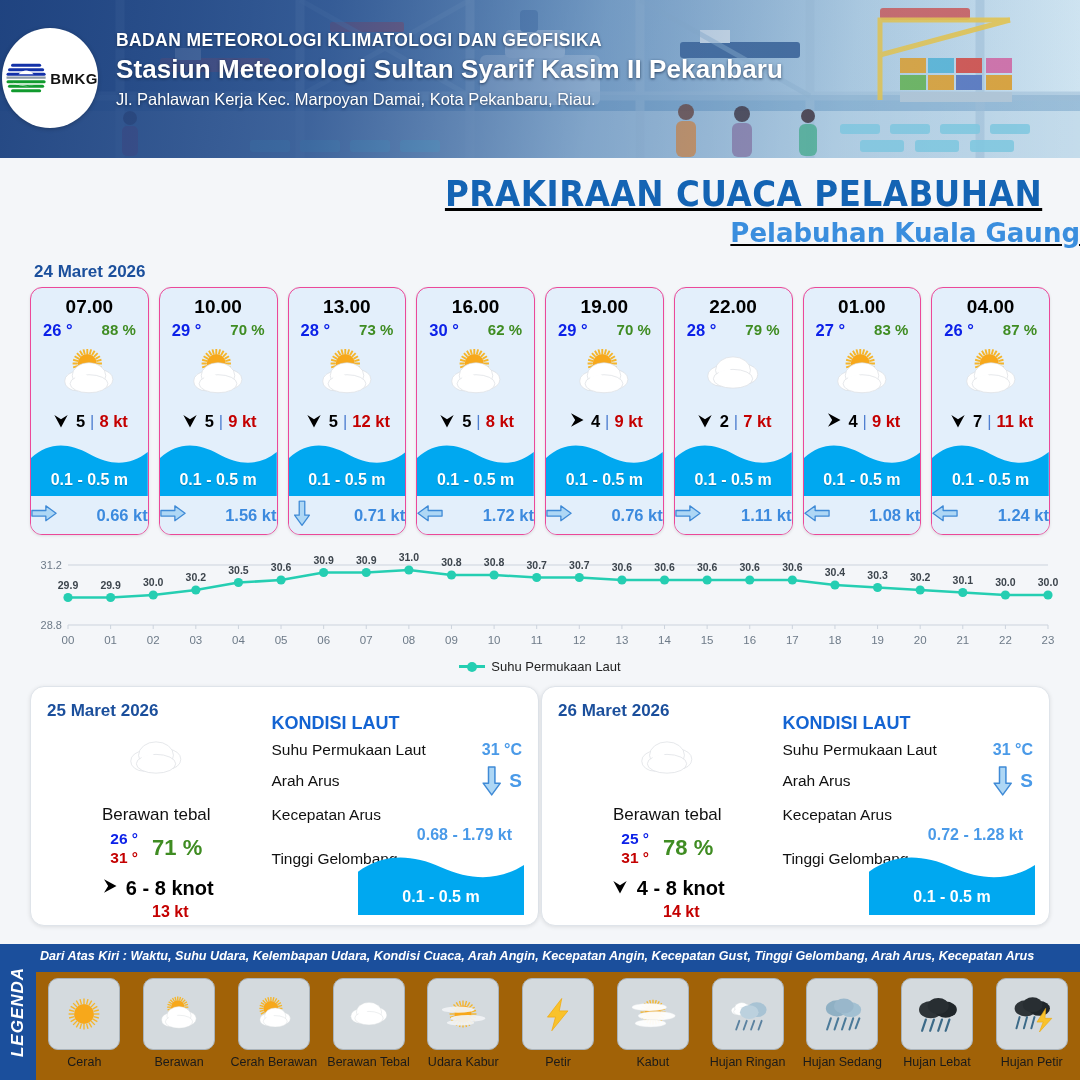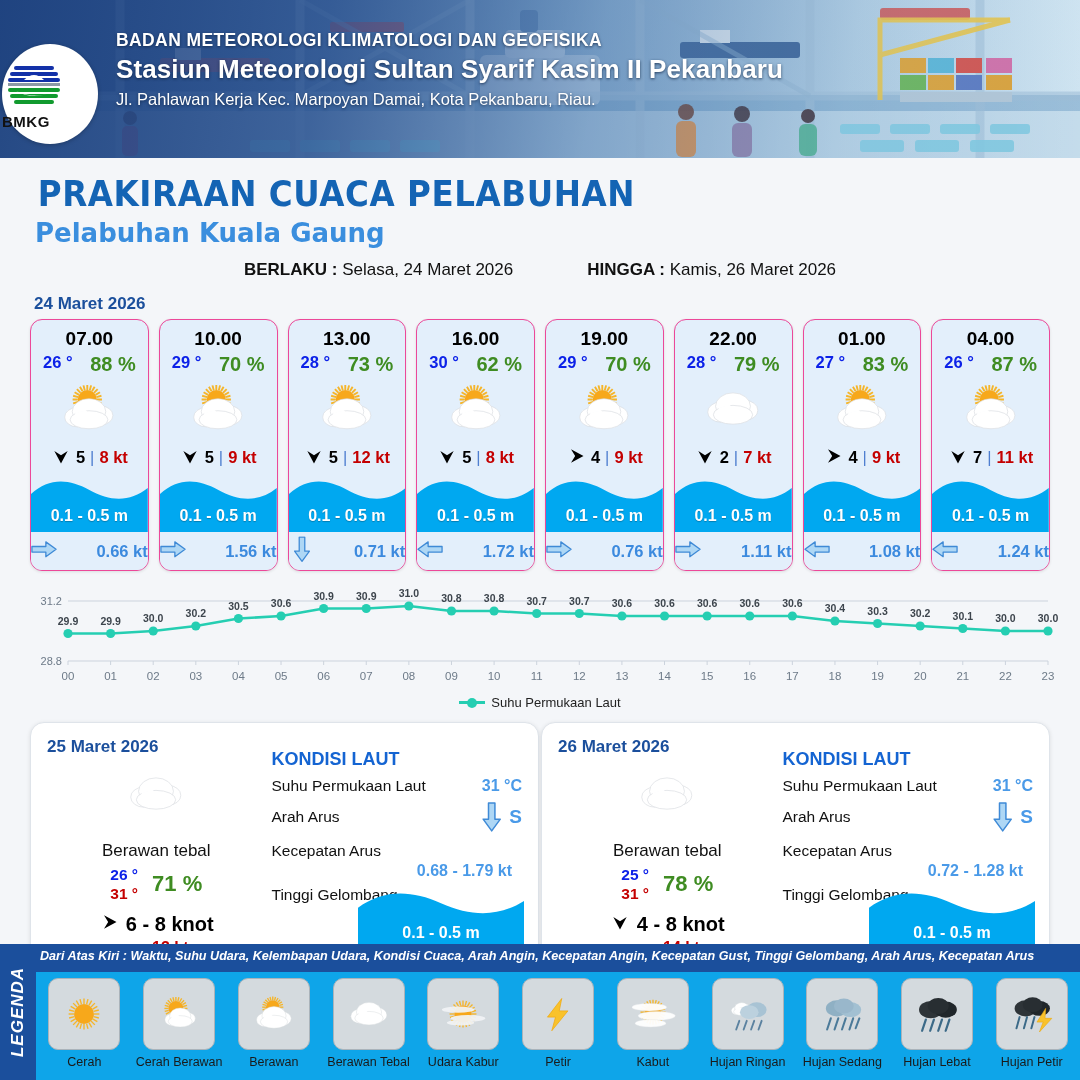--- a/index.html
+++ b/index.html
@@ -4,48 +4,48 @@
 <style>
   *{box-sizing:border-box;margin:0;padding:0;}
   body{width:1080px;height:1080px;background:#f4f6f9;font-family:"Liberation Sans",sans-serif;overflow:hidden;}
   .page{position:relative;width:1080px;height:1080px;}
 
   
   .header{position:relative;width:1080px;height:158px;overflow:hidden;
     background:linear-gradient(100deg,#2a4d8f 0%,#3a62a4 18%,#5c86bd 42%,#86acd2 66%,#b9d2e6 88%,#cfe2ef 100%);}
   .hdr-scene{position:absolute;inset:0;}
   .hdr-overlay{position:absolute;inset:0;background:linear-gradient(100deg,rgba(31,67,128,.93) 0%,rgba(44,83,145,.80) 30%,rgba(90,130,180,.42) 55%,rgba(150,190,220,.12) 78%,rgba(200,225,240,.02) 100%);}
-  .logo{position:absolute;left:2px;top:44px;width:96px;height:100px;background:#fff;border-radius:50%;
-        display:flex;flex-direction:column;align-items:flex-start;justify-content:center;box-shadow:0 1px 4px rgba(0,0,0,.25);}
+  .logo{position:absolute;left:2px;top:28px;width:96px;height:100px;background:#fff;border-radius:50%;
+        display:flex;flex-direction:row;align-items:center;justify-content:center;box-shadow:0 1px 4px rgba(0,0,0,.25);}
   .logo-mark{width:64px;height:54px;position:relative;}
   .logo-text{font-size:15px;font-weight:bold;color:#111;letter-spacing:.5px;margin-top:1px;}
   .hdr-text{position:absolute;left:116px;top:30px;color:#fff;text-shadow:0 1px 3px rgba(10,30,60,.75);}
   .hdr-l1{font-size:17.5px;font-weight:bold;letter-spacing:.4px;}
   .hdr-l2{font-size:26px;font-weight:bold;margin-top:3px;letter-spacing:.1px;}
   .hdr-l3{font-size:16.5px;margin-top:5px;}
   .hdr-l4{font-size:13px;margin-top:5px;}
 
   
-  .title-zone{text-align:left;padding-top:16px;}
+  .title-zone{text-align:right;padding-top:16px;text-decoration:underline;}
   .t-main{font-size:35px;font-weight:bold;color:#1464b4;letter-spacing:.6px;
           font-family:"DejaVu Sans",sans-serif;transform:scaleX(.93);}
   .t-sub{font-size:26px;font-weight:bold;color:#3a8ede;margin-top:4px;font-family:"DejaVu Sans",sans-serif;padding-left:35px;}
   .t-valid{margin-top:12px;font-size:17px;color:#111;display:flex;justify-content:center;gap:74px;}
   .t-valid b{font-weight:bold;}
   .t-valid span{font-weight:normal;}
 
   
   .day-label{margin:14px 0 5px 34px;font-size:17px;font-weight:bold;color:#1b4f9c;}
   .cards{display:flex;gap:10px;padding:0 30px;}
   .card{width:120px;background:#e3effb;border:1px solid #ec4899;border-radius:12px;overflow:hidden;
         box-shadow:0 1px 3px rgba(0,0,0,.10);display:flex;flex-direction:column;}
   .c-time{text-align:center;font-size:19px;font-weight:bold;color:#000;padding:8px 0 1px;}
   .c-th{display:flex;justify-content:space-between;padding:2px 12px 0;}
   .c-temp{font-size:16.5px;font-weight:bold;color:#0c21e8;}
-  .c-hum{font-size:20px;font-weight:bold;color:#3f8c22;}
+  .c-hum{font-size:15px;font-weight:bold;color:#3f8c22;}
   .c-icon{height:62px;display:flex;align-items:center;justify-content:center;margin-top:2px;}
   .c-wind{display:flex;align-items:center;justify-content:center;gap:5px;height:34px;font-size:16.5px;font-weight:bold;}
   .c-wdir{font-size:17px;line-height:1;color:#000;display:inline-block;}
   .c-wspd{color:#000;}
   .c-bar{color:#4f7fd0;font-weight:normal;}
   .c-gust{color:#c40000;}
   .c-wave{position:relative;height:58px;}
   .c-wave svg{position:absolute;left:0;top:0;width:100%;height:100%;display:block;}
   .c-wave-t{position:absolute;left:0;right:0;bottom:7px;text-align:center;color:#fff;font-size:16px;font-weight:bold;
             text-shadow:0 1px 1px rgba(0,0,0,.25);}
@@ -85,21 +85,21 @@
   .p-wavebox svg{width:100%;height:100%;display:block;}
   .p-wave-t{position:absolute;left:0;right:0;bottom:9px;text-align:center;color:#fff;font-size:16px;font-weight:bold;}
 
   
   .legend-strip{position:absolute;left:0;bottom:0;width:1080px;height:136px;background:#1b4f9c;}
   .legend-side{position:absolute;left:0;top:0;width:36px;height:136px;background:#1b4f9c;
                display:flex;align-items:center;justify-content:center;}
   .legend-side span{transform:rotate(-90deg);white-space:nowrap;color:#fff;font-size:17px;font-weight:bold;
                     font-style:italic;letter-spacing:1px;}
   .legend-note{position:absolute;left:40px;top:5px;right:4px;color:#fff;font-size:12.6px;font-style:italic;font-weight:bold;}
-  .legend-items{position:absolute;left:36px;top:28px;right:0;bottom:0;background:#0ea5e9;display:flex;
+  .legend-items{position:absolute;left:36px;top:28px;right:0;bottom:0;background:#a16207;display:flex;
                 align-items:flex-start;padding:6px 2px 12px;gap:2px;}
   .li{width:94px;display:flex;flex-direction:column;align-items:center;}
   .li-box{width:72px;height:72px;border:1px solid #aab3ba;border-radius:10px;background:#d4dade;
           display:flex;align-items:center;justify-content:center;}
   .li-label{margin-top:5px;font-size:12.5px;color:#1a1a1a;text-align:center;}
 </style>
 </head>
 <body>
 
 <div class="page">
@@ -213,30 +213,20 @@
     <div class="hdr-text">
       <div class="hdr-l1">BADAN METEOROLOGI KLIMATOLOGI DAN GEOFISIKA</div>
       <div class="hdr-l2">Stasiun Meteorologi Sultan Syarif Kasim II Pekanbaru</div>
       <div class="hdr-l3">Jl. Pahlawan Kerja Kec. Marpoyan Damai, Kota Pekanbaru, Riau.</div>
     </div>
   </div>
 
   <div class="title-zone">
     <div class="t-main">PRAKIRAAN CUACA PELABUHAN</div>
     <div class="t-sub">Pelabuhan Kuala Gaung</div>
-    <div class="t-valid">
-      <div>
-        <b>BERLAKU :</b>
-        <span>Selasa, 24 Maret 2026</span>
-      </div>
-      <div>
-        <b>HINGGA :</b>
-        <span>Kamis, 26 Maret 2026</span>
-      </div>
-    </div>
   </div>
 
   <div class="day-label">24 Maret 2026</div>
   <div class="cards" id="cards">
       <div class="card">
         <div class="c-time">07.00</div>
    <div class="c-th">
      <span class="c-temp">26 °</span>
      <span class="c-hum">88 %</span>
    </div>
@@ -999,20 +989,61 @@
                 <circle cx="50" cy="33" r="16" fill="#f7a81b"></circle>
               </g>
             </svg>
           </div>
                <div class="li-label">Cerah</div>
         </div>
         <div class="li">
           <div class="li-box">
             <svg viewBox="0 0 100 66" width="62" height="54">
               <g>
+                <line x1="59" y1="22" x2="65.05" y2="22" stroke="#f5b52a" stroke-width="2.2"></line>
+                <line x1="58.625184089179754" y1="24.84700949612773" x2="64.46903533822862" y2="26.41286471899798" stroke="#f5b52a" stroke-width="2.2"></line>
+                <line x1="57.52627944162883" y1="27.5" x2="62.76573313452468" y2="30.525" stroke="#f5b52a" stroke-width="2.2"></line>
+                <line x1="55.77817459305202" y1="29.77817459305202" x2="60.056170619230635" y2="34.056170619230635" stroke="#f5b52a" stroke-width="2.2"></line>
+                <line x1="53.5" y1="31.526279441628823" x2="56.525000000000006" y2="36.76573313452468" stroke="#f5b52a" stroke-width="2.2"></line>
+                <line x1="50.847009496127725" y1="32.625184089179754" x2="52.41286471899798" y2="38.469035338228615" stroke="#f5b52a" stroke-width="2.2"></line>
+                <line x1="48" y1="33" x2="48" y2="39.05" stroke="#f5b52a" stroke-width="2.2"></line>
+                <line x1="45.152990503872275" y1="32.625184089179754" x2="43.58713528100202" y2="38.469035338228615" stroke="#f5b52a" stroke-width="2.2"></line>
+                <line x1="42.5" y1="31.526279441628827" x2="39.475" y2="36.76573313452468" stroke="#f5b52a" stroke-width="2.2"></line>
+                <line x1="40.22182540694798" y1="29.77817459305202" x2="35.943829380769365" y2="34.056170619230635" stroke="#f5b52a" stroke-width="2.2"></line>
+                <line x1="38.47372055837117" y1="27.5" x2="33.23426686547532" y2="30.525" stroke="#f5b52a" stroke-width="2.2"></line>
+                <line x1="37.374815910820246" y1="24.847009496127733" x2="31.530964661771385" y2="26.412864718997984" stroke="#f5b52a" stroke-width="2.2"></line>
+                <line x1="37" y1="22" x2="30.95" y2="22.000000000000004" stroke="#f5b52a" stroke-width="2.2"></line>
+                <line x1="37.374815910820246" y1="19.15299050387227" x2="31.530964661771385" y2="17.58713528100202" stroke="#f5b52a" stroke-width="2.2"></line>
+                <line x1="38.47372055837117" y1="16.500000000000004" x2="33.23426686547532" y2="13.475000000000005" stroke="#f5b52a" stroke-width="2.2"></line>
+                <line x1="40.22182540694797" y1="14.221825406947982" x2="35.94382938076936" y2="9.94382938076937" stroke="#f5b52a" stroke-width="2.2"></line>
+                <line x1="42.49999999999999" y1="12.473720558371177" x2="39.474999999999994" y2="7.234266865475325" stroke="#f5b52a" stroke-width="2.2"></line>
+                <line x1="45.152990503872275" y1="11.37481591082025" x2="43.58713528100202" y2="5.530964661771385" stroke="#f5b52a" stroke-width="2.2"></line>
+                <line x1="48" y1="11" x2="48" y2="4.949999999999999" stroke="#f5b52a" stroke-width="2.2"></line>
+                <line x1="50.847009496127725" y1="11.374815910820248" x2="52.41286471899797" y2="5.530964661771382" stroke="#f5b52a" stroke-width="2.2"></line>
+                <line x1="53.5" y1="12.473720558371175" x2="56.525000000000006" y2="7.2342668654753215" stroke="#f5b52a" stroke-width="2.2"></line>
+                <line x1="55.77817459305202" y1="14.221825406947975" x2="60.056170619230635" y2="9.943829380769362" stroke="#f5b52a" stroke-width="2.2"></line>
+                <line x1="57.52627944162882" y1="16.499999999999993" x2="62.76573313452467" y2="13.474999999999993" stroke="#f5b52a" stroke-width="2.2"></line>
+                <line x1="58.62518408917975" y1="19.152990503872264" x2="64.46903533822861" y2="17.587135281002006" stroke="#f5b52a" stroke-width="2.2"></line>
+                <circle cx="48" cy="22" r="11" fill="#f7a81b"></circle>
+              </g>
+              <g>
+                <ellipse cx="36.25" cy="42.5" rx="14.499999999999998" ry="11.25" fill="#ffffff" stroke="#d6d9dd" stroke-width=".7"></ellipse>
+  <ellipse cx="63.75" cy="40.5" rx="14.000000000000002" ry="11" fill="#ffffff" stroke="#d6d9dd" stroke-width=".7"></ellipse>
+  <ellipse cx="50" cy="36" rx="19.5" ry="15" fill="#ffffff" stroke="#d6d9dd" stroke-width=".7"></ellipse>
+  <ellipse cx="50" cy="45.5" rx="22" ry="10.5" fill="#ffffff" stroke="#d6d9dd" stroke-width=".7"></ellipse>
+  <ellipse cx="41.25" cy="38.75" rx="7.5" ry="6" fill="#ffffff" opacity="0.95"></ellipse>
+              </g>
+            </svg>
+          </div>
+               <div class="li-label">Berawan</div>
+        </div>
+        <div class="li">
+          <div class="li-box">
+            <svg viewBox="0 0 100 66" width="62" height="54">
+              <g>
                 <line x1="57" y1="24" x2="63.6" y2="24" stroke="#f5b52a" stroke-width="2.2"></line>
                 <line x1="56.59110991546882" y1="27.10582854123025" x2="62.96622036897667" y2="28.814034238906885" stroke="#f5b52a" stroke-width="2.2"></line>
                 <line x1="55.392304845413264" y1="30" x2="61.108072510390556" y2="33.3" stroke="#f5b52a" stroke-width="2.2"></line>
                 <line x1="53.48528137423857" y1="32.48528137423857" x2="58.152186130069786" y2="37.152186130069786" stroke="#f5b52a" stroke-width="2.2"></line>
                 <line x1="51" y1="34.392304845413264" x2="54.300000000000004" y2="40.108072510390556" stroke="#f5b52a" stroke-width="2.2"></line>
                 <line x1="48.10582854123025" y1="35.59110991546882" x2="49.814034238906885" y2="41.96622036897667" stroke="#f5b52a" stroke-width="2.2"></line>
                 <line x1="45" y1="36" x2="45" y2="42.6" stroke="#f5b52a" stroke-width="2.2"></line>
                 <line x1="41.894171458769755" y1="35.59110991546882" x2="40.185965761093115" y2="41.96622036897667" stroke="#f5b52a" stroke-width="2.2"></line>
                 <line x1="39" y1="34.392304845413264" x2="35.7" y2="40.108072510390556" stroke="#f5b52a" stroke-width="2.2"></line>
                 <line x1="36.51471862576143" y1="32.48528137423857" x2="31.847813869930214" y2="37.152186130069786" stroke="#f5b52a" stroke-width="2.2"></line>
@@ -1040,61 +1071,20 @@
   <ellipse cx="44.3" cy="38.9" rx="6.6" ry="5.279999999999999" fill="#ffffff" opacity="0.95"></ellipse>
               </g>
             </svg>
           </div>
                <div class="li-label">Cerah Berawan</div>
         </div>
         <div class="li">
           <div class="li-box">
             <svg viewBox="0 0 100 66" width="62" height="54">
               <g>
-                <line x1="59" y1="22" x2="65.05" y2="22" stroke="#f5b52a" stroke-width="2.2"></line>
-                <line x1="58.625184089179754" y1="24.84700949612773" x2="64.46903533822862" y2="26.41286471899798" stroke="#f5b52a" stroke-width="2.2"></line>
-                <line x1="57.52627944162883" y1="27.5" x2="62.76573313452468" y2="30.525" stroke="#f5b52a" stroke-width="2.2"></line>
-                <line x1="55.77817459305202" y1="29.77817459305202" x2="60.056170619230635" y2="34.056170619230635" stroke="#f5b52a" stroke-width="2.2"></line>
-                <line x1="53.5" y1="31.526279441628823" x2="56.525000000000006" y2="36.76573313452468" stroke="#f5b52a" stroke-width="2.2"></line>
-                <line x1="50.847009496127725" y1="32.625184089179754" x2="52.41286471899798" y2="38.469035338228615" stroke="#f5b52a" stroke-width="2.2"></line>
-                <line x1="48" y1="33" x2="48" y2="39.05" stroke="#f5b52a" stroke-width="2.2"></line>
-                <line x1="45.152990503872275" y1="32.625184089179754" x2="43.58713528100202" y2="38.469035338228615" stroke="#f5b52a" stroke-width="2.2"></line>
-                <line x1="42.5" y1="31.526279441628827" x2="39.475" y2="36.76573313452468" stroke="#f5b52a" stroke-width="2.2"></line>
-                <line x1="40.22182540694798" y1="29.77817459305202" x2="35.943829380769365" y2="34.056170619230635" stroke="#f5b52a" stroke-width="2.2"></line>
-                <line x1="38.47372055837117" y1="27.5" x2="33.23426686547532" y2="30.525" stroke="#f5b52a" stroke-width="2.2"></line>
-                <line x1="37.374815910820246" y1="24.847009496127733" x2="31.530964661771385" y2="26.412864718997984" stroke="#f5b52a" stroke-width="2.2"></line>
-                <line x1="37" y1="22" x2="30.95" y2="22.000000000000004" stroke="#f5b52a" stroke-width="2.2"></line>
-                <line x1="37.374815910820246" y1="19.15299050387227" x2="31.530964661771385" y2="17.58713528100202" stroke="#f5b52a" stroke-width="2.2"></line>
-                <line x1="38.47372055837117" y1="16.500000000000004" x2="33.23426686547532" y2="13.475000000000005" stroke="#f5b52a" stroke-width="2.2"></line>
-                <line x1="40.22182540694797" y1="14.221825406947982" x2="35.94382938076936" y2="9.94382938076937" stroke="#f5b52a" stroke-width="2.2"></line>
-                <line x1="42.49999999999999" y1="12.473720558371177" x2="39.474999999999994" y2="7.234266865475325" stroke="#f5b52a" stroke-width="2.2"></line>
-                <line x1="45.152990503872275" y1="11.37481591082025" x2="43.58713528100202" y2="5.530964661771385" stroke="#f5b52a" stroke-width="2.2"></line>
-                <line x1="48" y1="11" x2="48" y2="4.949999999999999" stroke="#f5b52a" stroke-width="2.2"></line>
-                <line x1="50.847009496127725" y1="11.374815910820248" x2="52.41286471899797" y2="5.530964661771382" stroke="#f5b52a" stroke-width="2.2"></line>
-                <line x1="53.5" y1="12.473720558371175" x2="56.525000000000006" y2="7.2342668654753215" stroke="#f5b52a" stroke-width="2.2"></line>
-                <line x1="55.77817459305202" y1="14.221825406947975" x2="60.056170619230635" y2="9.943829380769362" stroke="#f5b52a" stroke-width="2.2"></line>
-                <line x1="57.52627944162882" y1="16.499999999999993" x2="62.76573313452467" y2="13.474999999999993" stroke="#f5b52a" stroke-width="2.2"></line>
-                <line x1="58.62518408917975" y1="19.152990503872264" x2="64.46903533822861" y2="17.587135281002006" stroke="#f5b52a" stroke-width="2.2"></line>
-                <circle cx="48" cy="22" r="11" fill="#f7a81b"></circle>
-              </g>
-              <g>
-                <ellipse cx="36.25" cy="42.5" rx="14.499999999999998" ry="11.25" fill="#ffffff" stroke="#d6d9dd" stroke-width=".7"></ellipse>
-  <ellipse cx="63.75" cy="40.5" rx="14.000000000000002" ry="11" fill="#ffffff" stroke="#d6d9dd" stroke-width=".7"></ellipse>
-  <ellipse cx="50" cy="36" rx="19.5" ry="15" fill="#ffffff" stroke="#d6d9dd" stroke-width=".7"></ellipse>
-  <ellipse cx="50" cy="45.5" rx="22" ry="10.5" fill="#ffffff" stroke="#d6d9dd" stroke-width=".7"></ellipse>
-  <ellipse cx="41.25" cy="38.75" rx="7.5" ry="6" fill="#ffffff" opacity="0.95"></ellipse>
-              </g>
-            </svg>
-          </div>
-               <div class="li-label">Berawan</div>
-        </div>
-        <div class="li">
-          <div class="li-box">
-            <svg viewBox="0 0 100 66" width="62" height="54">
-              <g>
                 <ellipse cx="35.7" cy="36.6" rx="15.079999999999998" ry="11.700000000000001" fill="#ffffff" stroke="#d6d9dd" stroke-width=".7"></ellipse>
   <ellipse cx="64.3" cy="34.52" rx="14.560000000000002" ry="11.44" fill="#ffffff" stroke="#d6d9dd" stroke-width=".7"></ellipse>
   <ellipse cx="50" cy="29.84" rx="20.28" ry="15.6" fill="#ffffff" stroke="#d6d9dd" stroke-width=".7"></ellipse>
   <ellipse cx="50" cy="39.72" rx="22.88" ry="10.92" fill="#ffffff" stroke="#d6d9dd" stroke-width=".7"></ellipse>
   <ellipse cx="40.9" cy="32.7" rx="7.8" ry="6.24" fill="#ffffff" opacity="0.95"></ellipse>
               </g>
             </svg>
           </div>
                <div class="li-label">Berawan Tebal</div>
         </div>

